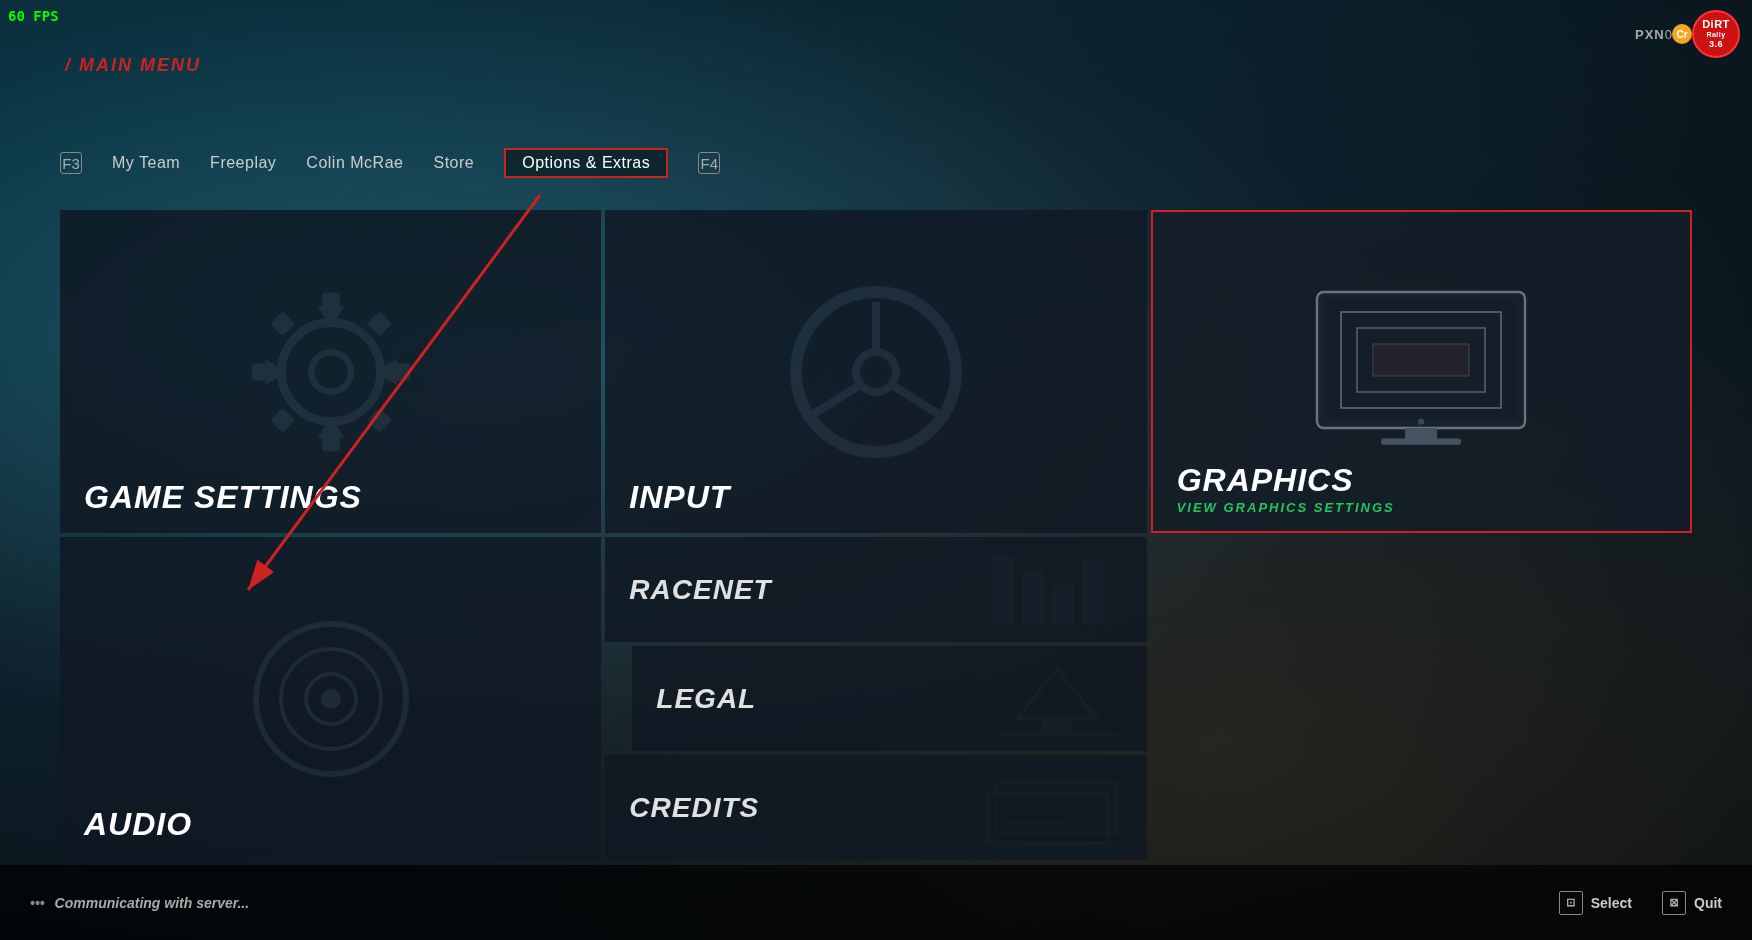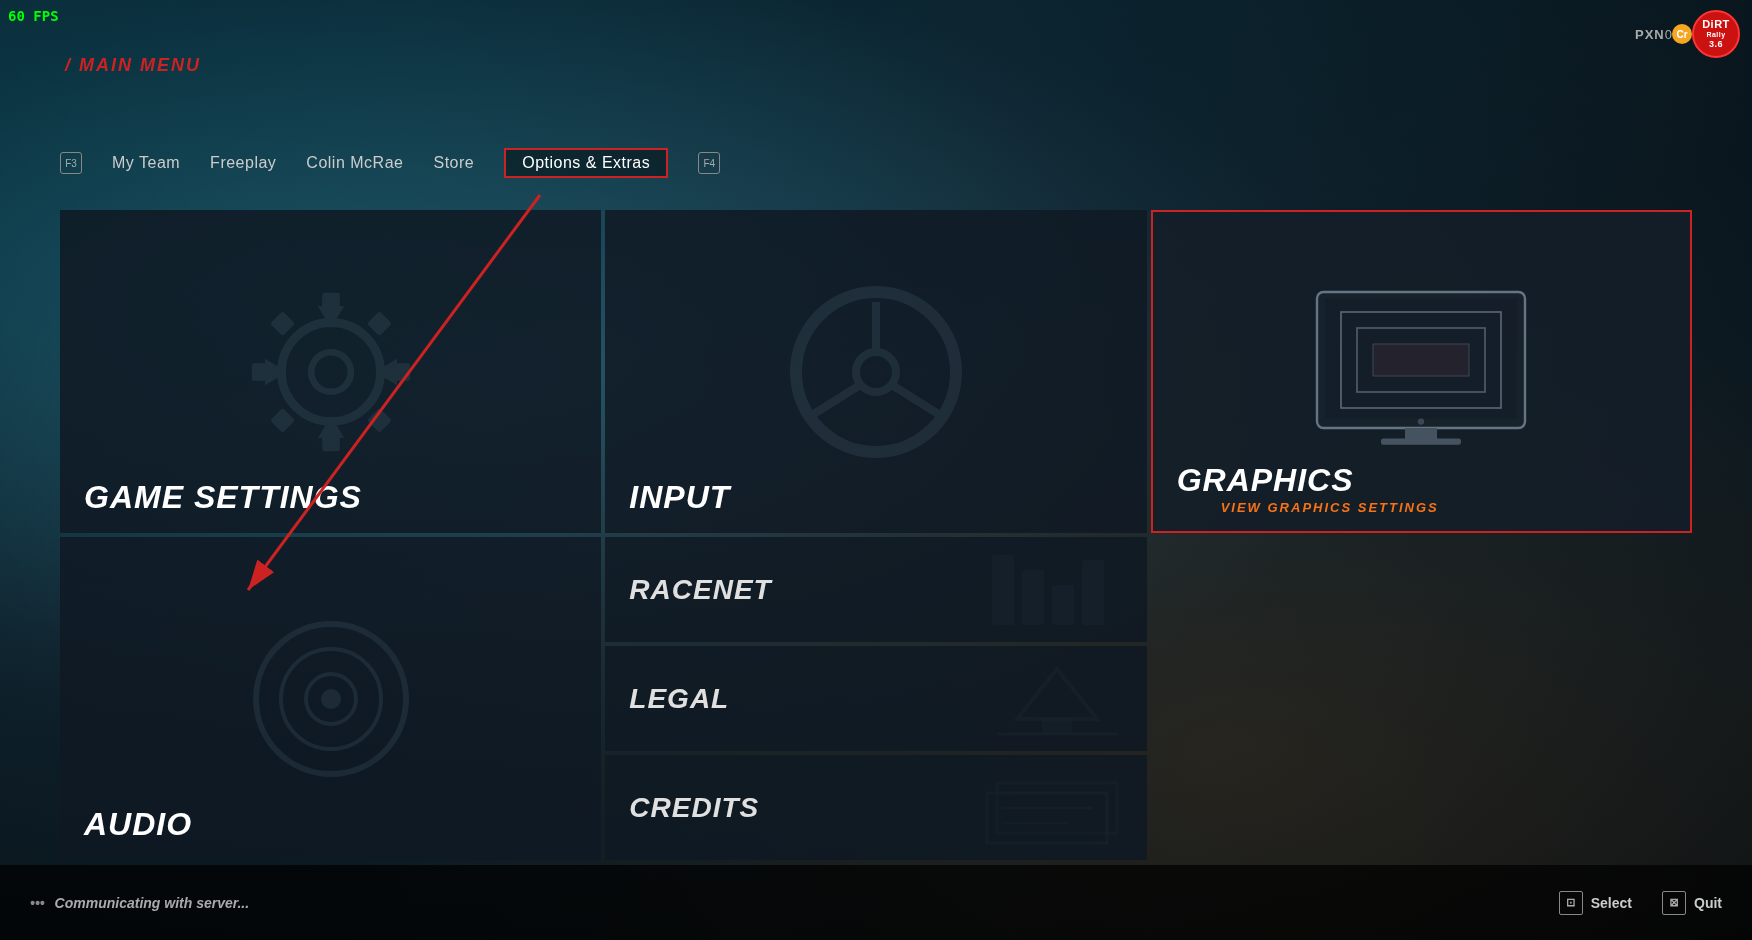--- a/index.html
+++ b/index.html
@@ -121,21 +121,21 @@
       align-items: center;
       gap: 30px;
       z-index: 10;
     }
 
     .nav-key-badge {
       width: 22px;
       height: 22px;
       border: 1px solid #888;
       color: #aaa;
-      font-size: 10px;
+      font-size: 15px;
       display: flex;
       align-items: center;
       justify-content: center;
       border-radius: 3px;
     }
 
     .nav-tab {
       color: #ccc;
       font-size: 16px;
       font-weight: 500;
@@ -236,29 +236,28 @@
       letter-spacing: 1px;
       text-transform: uppercase;
       font-style: italic;
       position: relative;
       z-index: 2;
       line-height: 1;
     }
 
     .tile-subtitle {
       font-size: 13px;
-      color: #f97316;
+      color: #22c55e;
       font-weight: bold;
       letter-spacing: 2px;
       text-transform: uppercase;
       position: relative;
       z-index: 2;
       margin-top: 4px;
       font-style: italic;
-      margin-left: 44px;
     }
 
     .tile-title-right {
       font-size: 28px;
       font-weight: 900;
       color: #e0e0e0;
       letter-spacing: 1px;
       text-transform: uppercase;
       font-style: italic;
       position: relative;
@@ -453,21 +452,21 @@
     <div class="menu-tile right-col-tile" style="flex:1;">
       <svg class="tools-bg" width="160" height="80" viewBox="0 0 160 80" fill="none">
         <rect x="15" y="5" width="22" height="70" rx="3" fill="#4a6a7a" opacity="0.5"></rect>
         <rect x="45" y="20" width="22" height="55" rx="3" fill="#4a6a7a" opacity="0.5"></rect>
         <rect x="75" y="35" width="22" height="40" rx="3" fill="#4a6a7a" opacity="0.5"></rect>
         <rect x="105" y="10" width="22" height="65" rx="3" fill="#4a6a7a" opacity="0.5"></rect>
       </svg>
       <div class="tile-title-right">RACENET</div>
     </div>
 
-    <div class="menu-tile right-col-tile" style="flex:1;">
+    <div class="menu-tile right-col-tile" style="flex:1;margin-left:27px;">
       <svg class="tools-bg" width="160" height="80" viewBox="0 0 160 80" fill="none">
         <path d="M40 60 L80 10 L120 60 Z" stroke="#4a6a7a" stroke-width="4" fill="none" opacity="0.5"></path>
         <rect x="65" y="60" width="30" height="15" fill="#4a6a7a" opacity="0.4"></rect>
         <line x1="20" y1="75" x2="140" y2="75" stroke="#4a6a7a" stroke-width="3" opacity="0.5"></line>
       </svg>
       <div class="tile-title-right">LEGAL</div>
     </div>
 
     <div class="menu-tile right-col-tile" style="flex:1;">
       <svg class="tools-bg" width="160" height="80" viewBox="0 0 160 80" fill="none">

